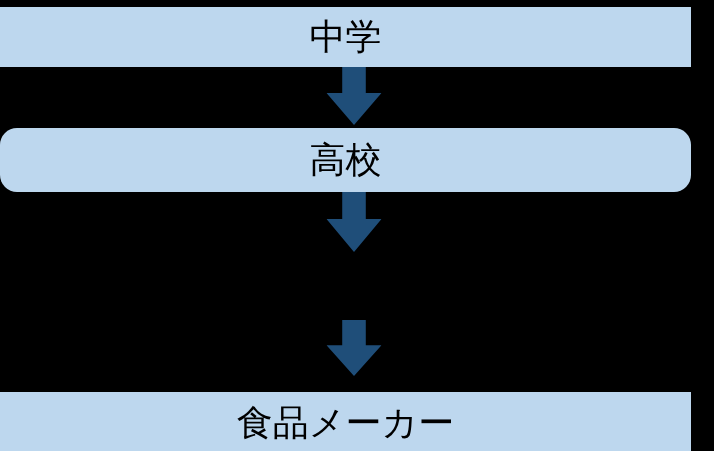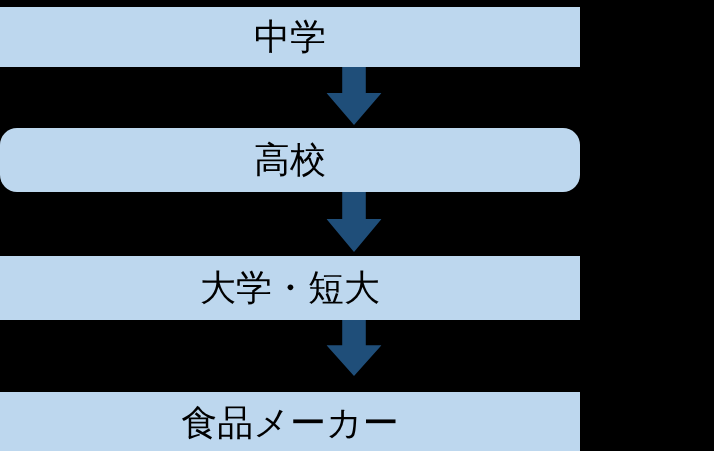--- a/index.html
+++ b/index.html
@@ -14,21 +14,21 @@
     position: relative;
     width: 714px;
     height: 451px;
     background: var(--background);
     overflow: hidden;
     font-family: "Liberation Sans", "DejaVu Sans", sans-serif;
   }
   .stage-bar {
     position: absolute;
     left: 0;
-    width: 580px;
+    width: 691px;
     background: var(--bar_fill);
     display: flex;
     align-items: center;
     justify-content: center;
   }
   .stage-label {
     color: var(--text);
     font-size: 36px;
     font-weight: 400;
     line-height: 1;
@@ -68,23 +68,20 @@
   <div class="stage-bar bar-2">
     <span class="stage-label">高校</span>
   </div>
 
   <div class="down-arrow arrow-2">
     <svg viewBox="0 0 56 60" preserveAspectRatio="none" aria-hidden="true">
       <polygon points="16,0 40,0 40,27 56,27 28,60 0,27 16,27" fill="currentColor"></polygon>
     </svg>
   </div>
 
-  <div class="stage-bar bar-3">
-    <span class="stage-label">大学・短大</span>
-  </div>
 
   <div class="down-arrow arrow-3">
     <svg viewBox="0 0 56 60" preserveAspectRatio="none" aria-hidden="true">
       <polygon points="16,0 40,0 40,27 56,27 28,60 0,27 16,27" fill="currentColor"></polygon>
     </svg>
   </div>
 
   <div class="stage-bar bar-4">
     <span class="stage-label">食品メーカー</span>
   </div>

